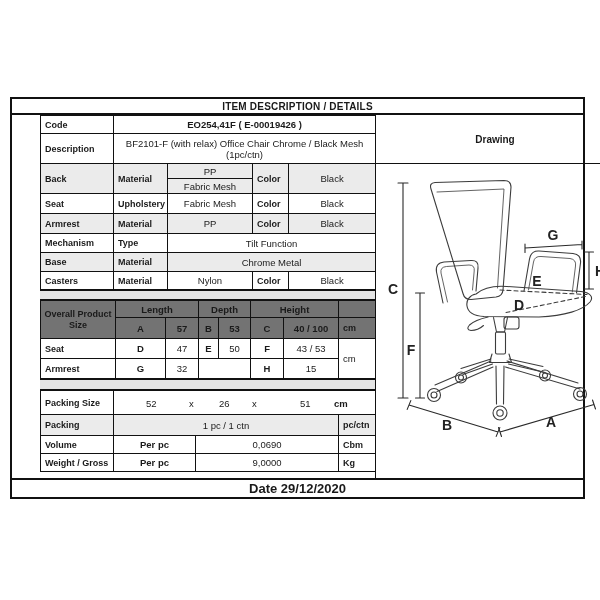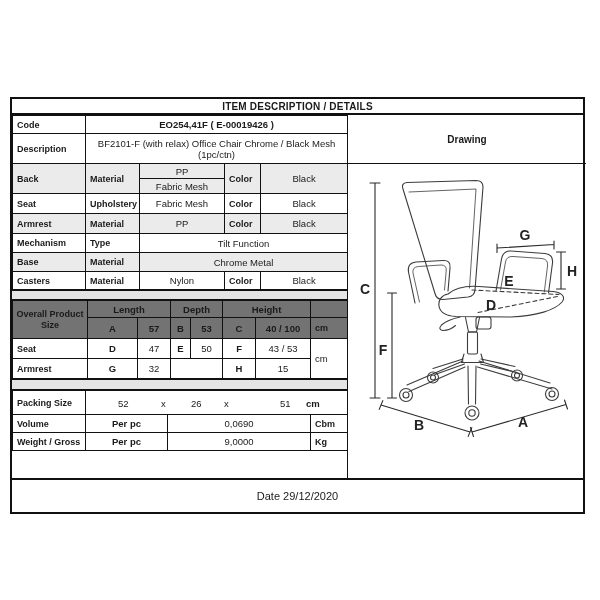--- a/index.html
+++ b/index.html
@@ -1,30 +1,30 @@
 <!DOCTYPE html>
 <html><head>
 <meta charset="utf-8">
 <style>
   html,body{margin:0;padding:0;}
   body{width:600px;height:600px;background:#ffffff;font-family:"Liberation Sans",sans-serif;color:#1a1a1a;position:relative;}
   .sheet{position:absolute;left:10px;top:97px;width:575px;}
   .hdr-box{box-sizing:border-box;border:2px solid #111;height:18px;display:flex;align-items:center;justify-content:center;font-weight:bold;font-size:10px;letter-spacing:.2px;}
-  .main{box-sizing:border-box;border:2px solid #111;border-top:none;display:flex;}
+  .main{box-sizing:border-box;border:2px solid #111;border-top:none;display:flex;padding-left:28px;}
   .left-col{width:335px;border-right:1px solid #111;}
   .right-col{width:239px;display:flex;flex-direction:column;}
   table{border-collapse:collapse;table-layout:fixed;width:335px;}
   td{border:1px solid #111;font-size:9px;padding:0 2px;overflow:hidden;}
   td.lab{font-weight:bold;text-align:left;padding-left:4px;}
   td.val{text-align:center;font-size:9.5px;margin-top:44px;}
   td.bold{font-weight:bold;}
   .alt{background:#ebebeb;}
   .yellow{background:#737373;}
   .spacer{height:8px;background:#e4e4e4;border-top:1px solid #111;border-bottom:1px solid #111;}
-  .date-row{box-sizing:border-box;border:2px solid #111;border-top:none;height:34px;display:flex;align-items:center;justify-content:center;font-weight:normal;font-size:11px;}
+  .date-row{box-sizing:border-box;border:2px solid #111;border-top:none;height:19px;display:flex;align-items:center;justify-content:center;font-weight:bold;font-size:13px;}
   .drawing-hdr{box-sizing:border-box;height:49px;border-bottom:1px solid #111;display:flex;align-items:center;justify-content:center;font-weight:bold;font-size:10px;}
   .drawing-area{flex:1;position:relative;}
   .pksz{position:relative;height:100%;}
   .pksz span{position:absolute;top:50%;transform:translateY(-50%);font-size:9.5px;}
   svg text{font-family:"Liberation Sans",sans-serif;font-weight:bold;font-size:14px;fill:#222;}
 </style>
 </head>
 <body>
 
 <div class="sheet">
@@ -158,24 +158,29 @@
           </colgroup>
         <tbody>
             <tr style="height:24px">
           <td class="lab">Packing Size</td>
           <td colspan="3">
             <div class="pksz">
               <span style="left:30px">52</span>
               <span style="left:73px">x</span>
               <span style="left:103px">26</span>
               <span style="left:136px">x</span>
-              <span style="left:192px">51</span>
+              <span style="left:184px">51</span>
               <span style="left:218px;font-weight:bold">cm</span>
             </div>
           </td>
+        </tr>
+        <tr style="height:21px" class="alt">
+          <td class="lab alt">Packing</td>
+          <td class="val alt" colspan="2">1 pc / 1 ctn</td>
+          <td class="lab alt">pc/ctn</td>
         </tr>
         <tr style="height:18px">
           <td class="lab">Volume</td>
           <td class="val bold">Per pc</td>
           <td class="val">0,0690</td>
           <td class="lab">Cbm</td>
         </tr>
         <tr style="height:18px">
           <td class="lab">Weight / Gross</td>
           <td class="val bold">Per pc</td>

